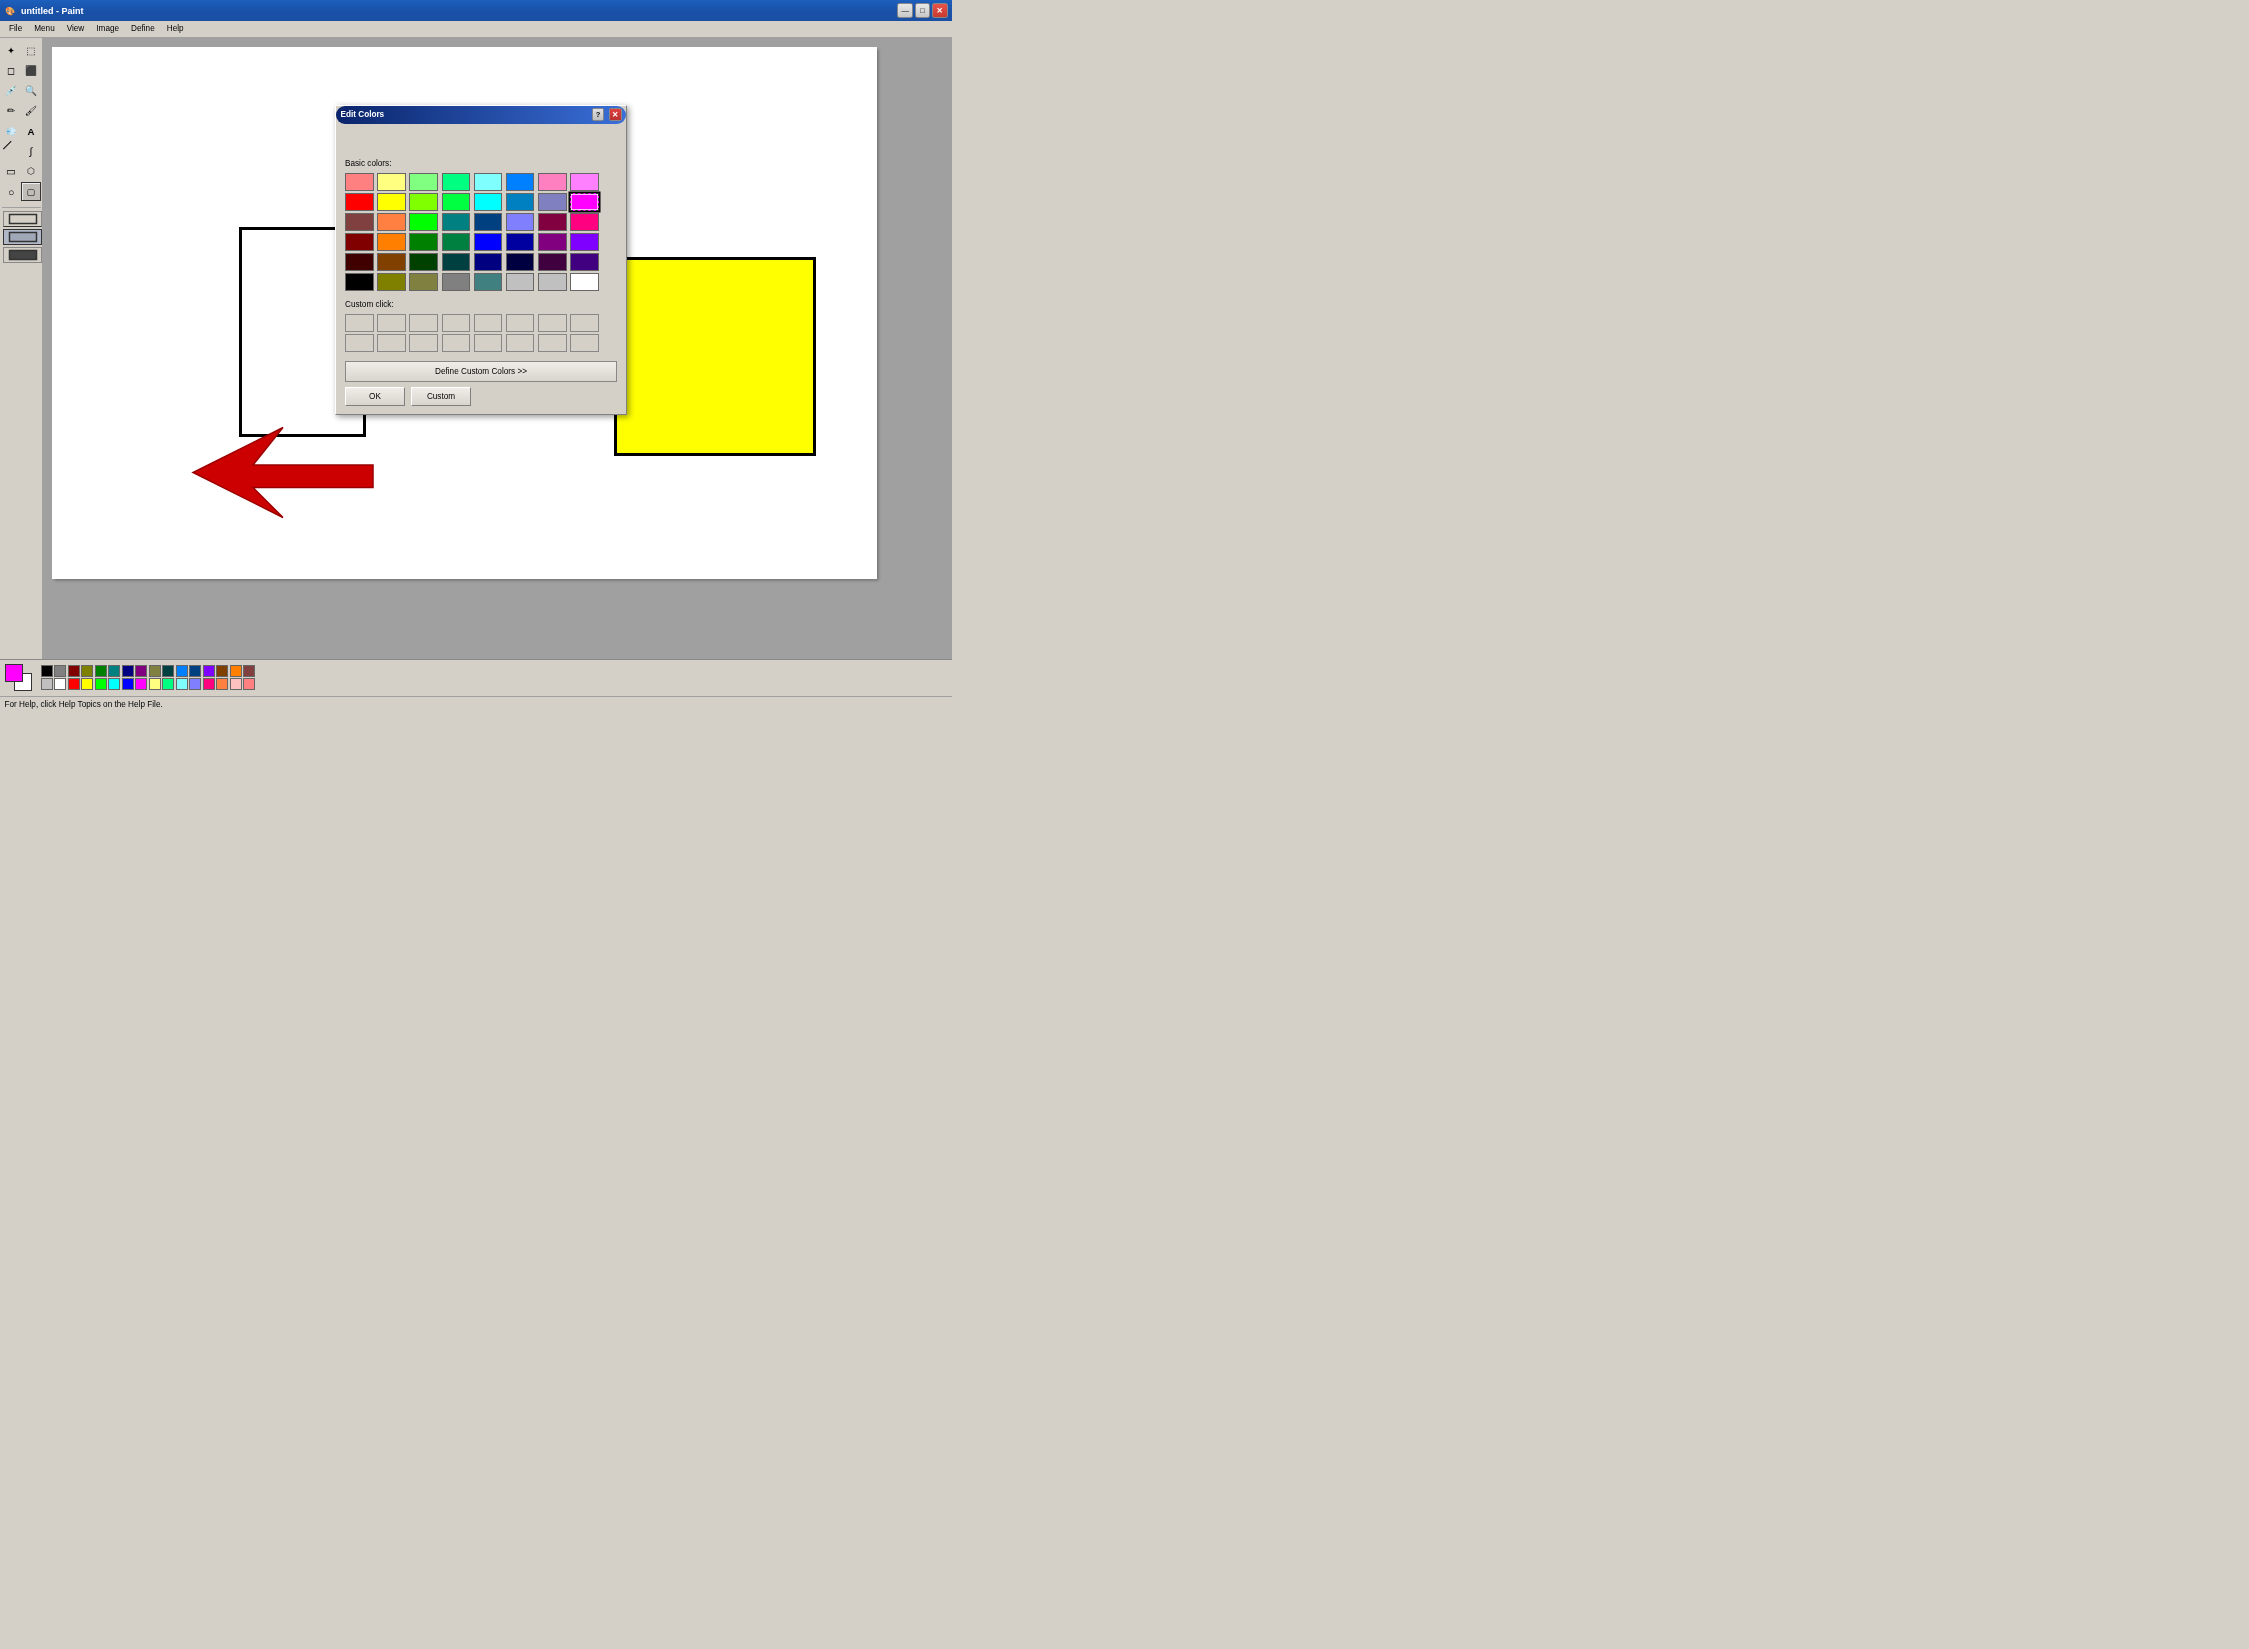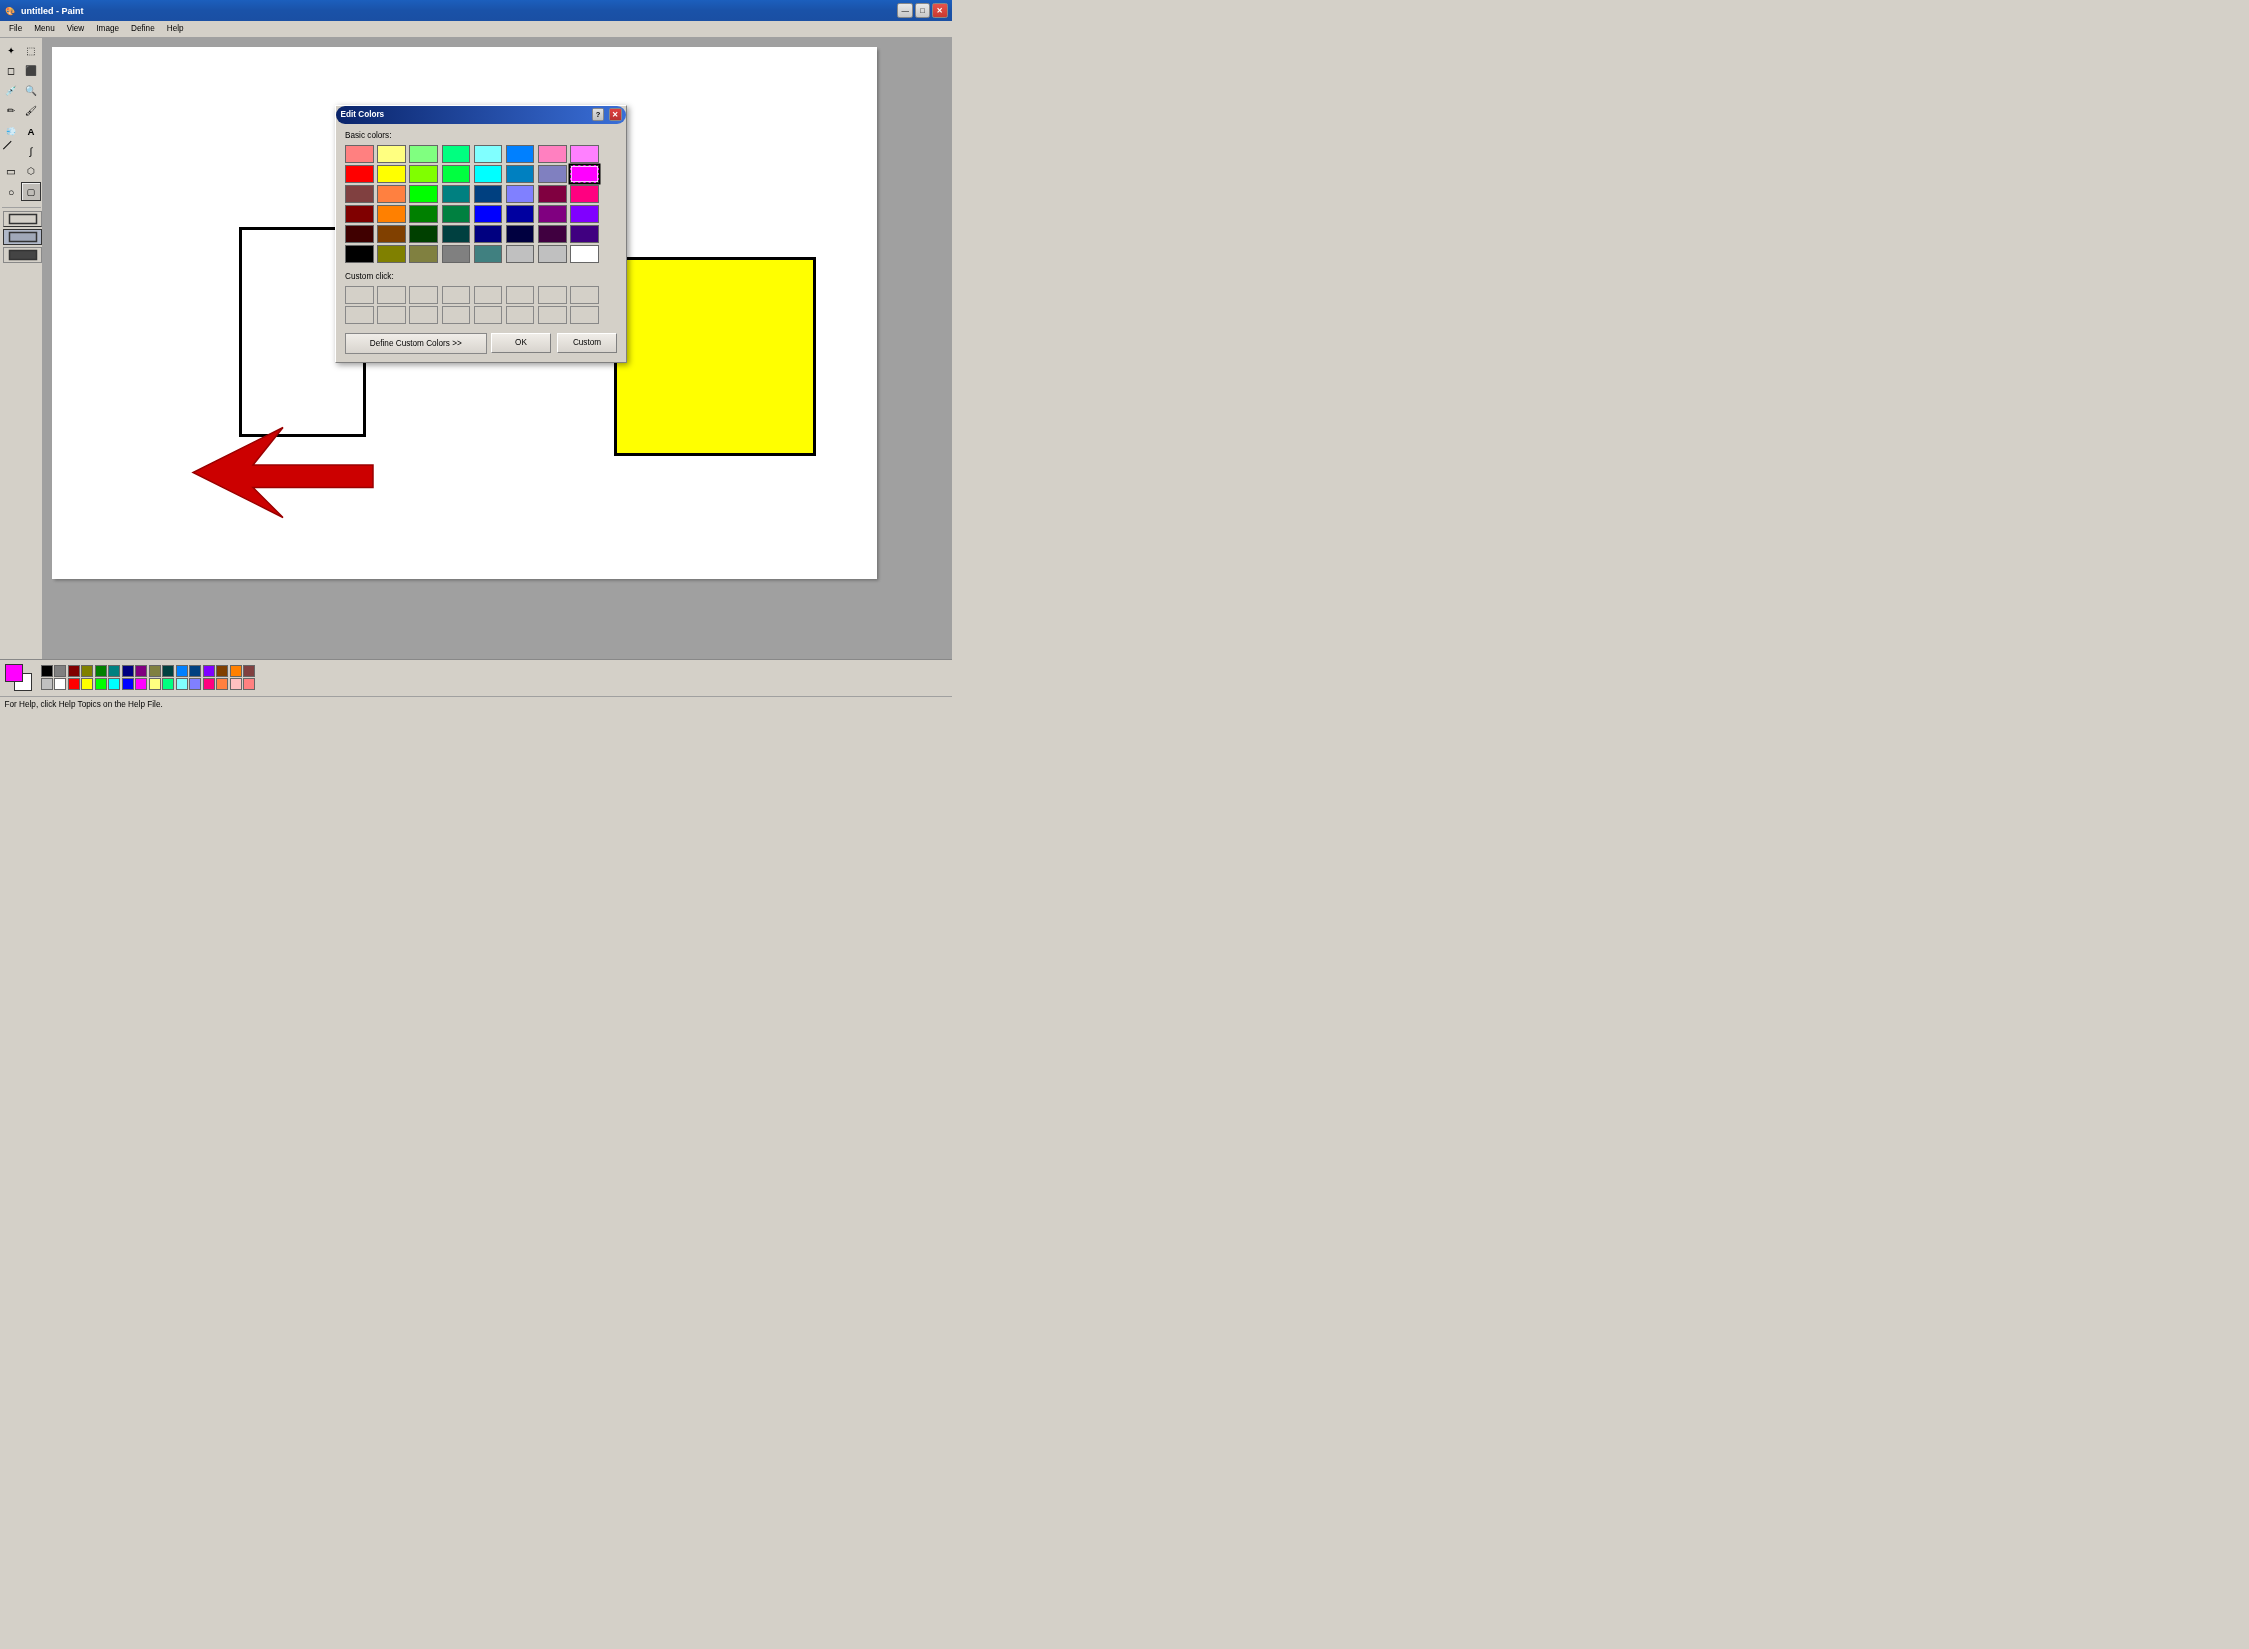--- a/index.html
+++ b/index.html
@@ -294,20 +294,21 @@
     .dialog-title-btn.close-btn {
       background: linear-gradient(to bottom, #e04040, #b83030);
       color: white;
     }
     #dialog-body {
       padding: 7.5px 9px;
     }
     #basic-colors-label {
       font-size: 8.2px;
       margin-bottom: 4.5px;
+      margin-top: 28px;
     }
     #basic-colors-grid {
       display: grid;
       grid-template-columns: repeat(8, 30px);
       gap: 2.2px;
       margin-bottom: 9px;
     }
     .color-swatch {
       width: 28.5px;
       height: 18px;
@@ -331,21 +332,21 @@
     }
     .custom-swatch {
       width: 28.5px;
       height: 18px;
       background: #d4d0c8;
       border: 0.7px solid #888;
       cursor: pointer;
     }
     #dialog-buttons {
       display: flex;
-      flex-direction: row;
+      flex-direction: column;
       gap: 4.5px;
     }
     #define-custom-btn {
       width: 100%;
       height: 21px;
       background: linear-gradient(to bottom, #f0ede8, #d8d4ce);
       border: 0.7px solid #888;
       font-size: 8.2px;
       cursor: pointer;
       display: flex;

